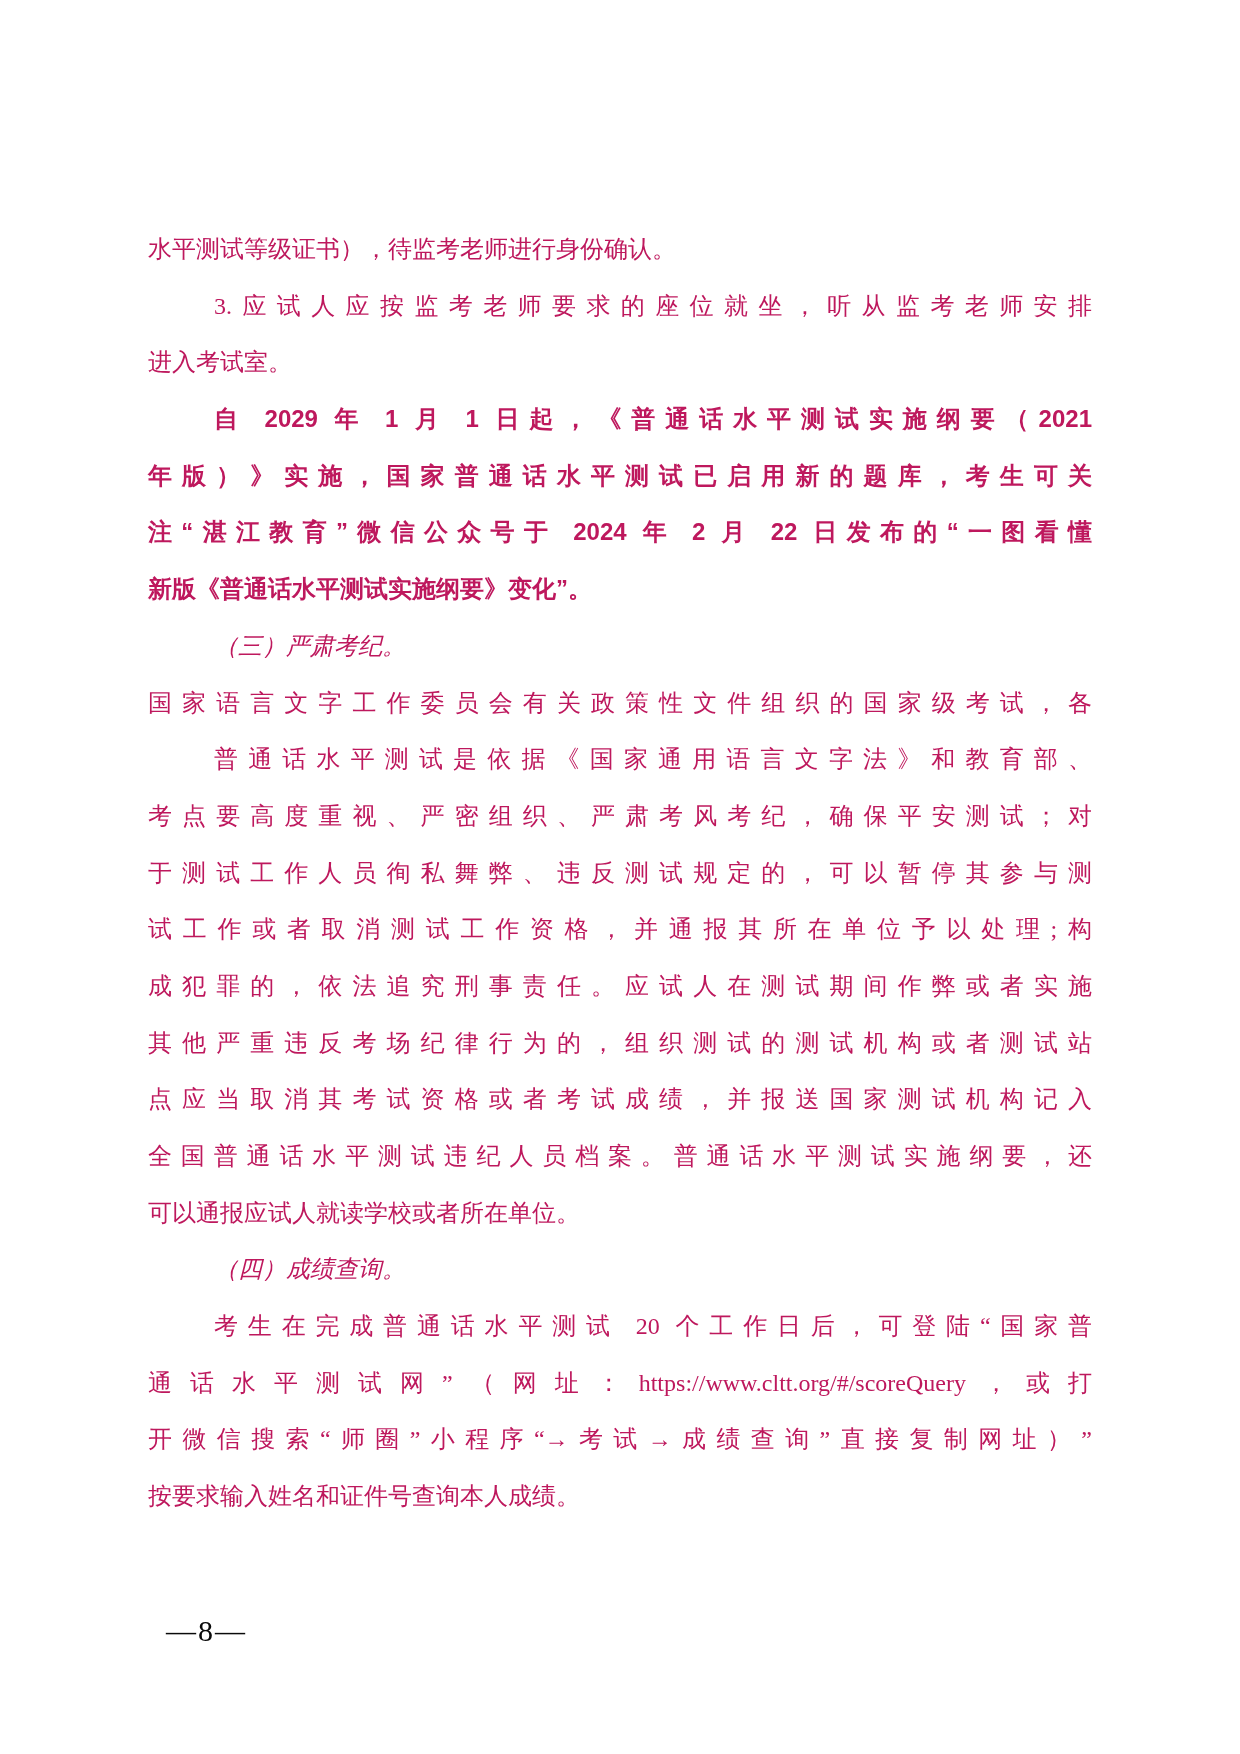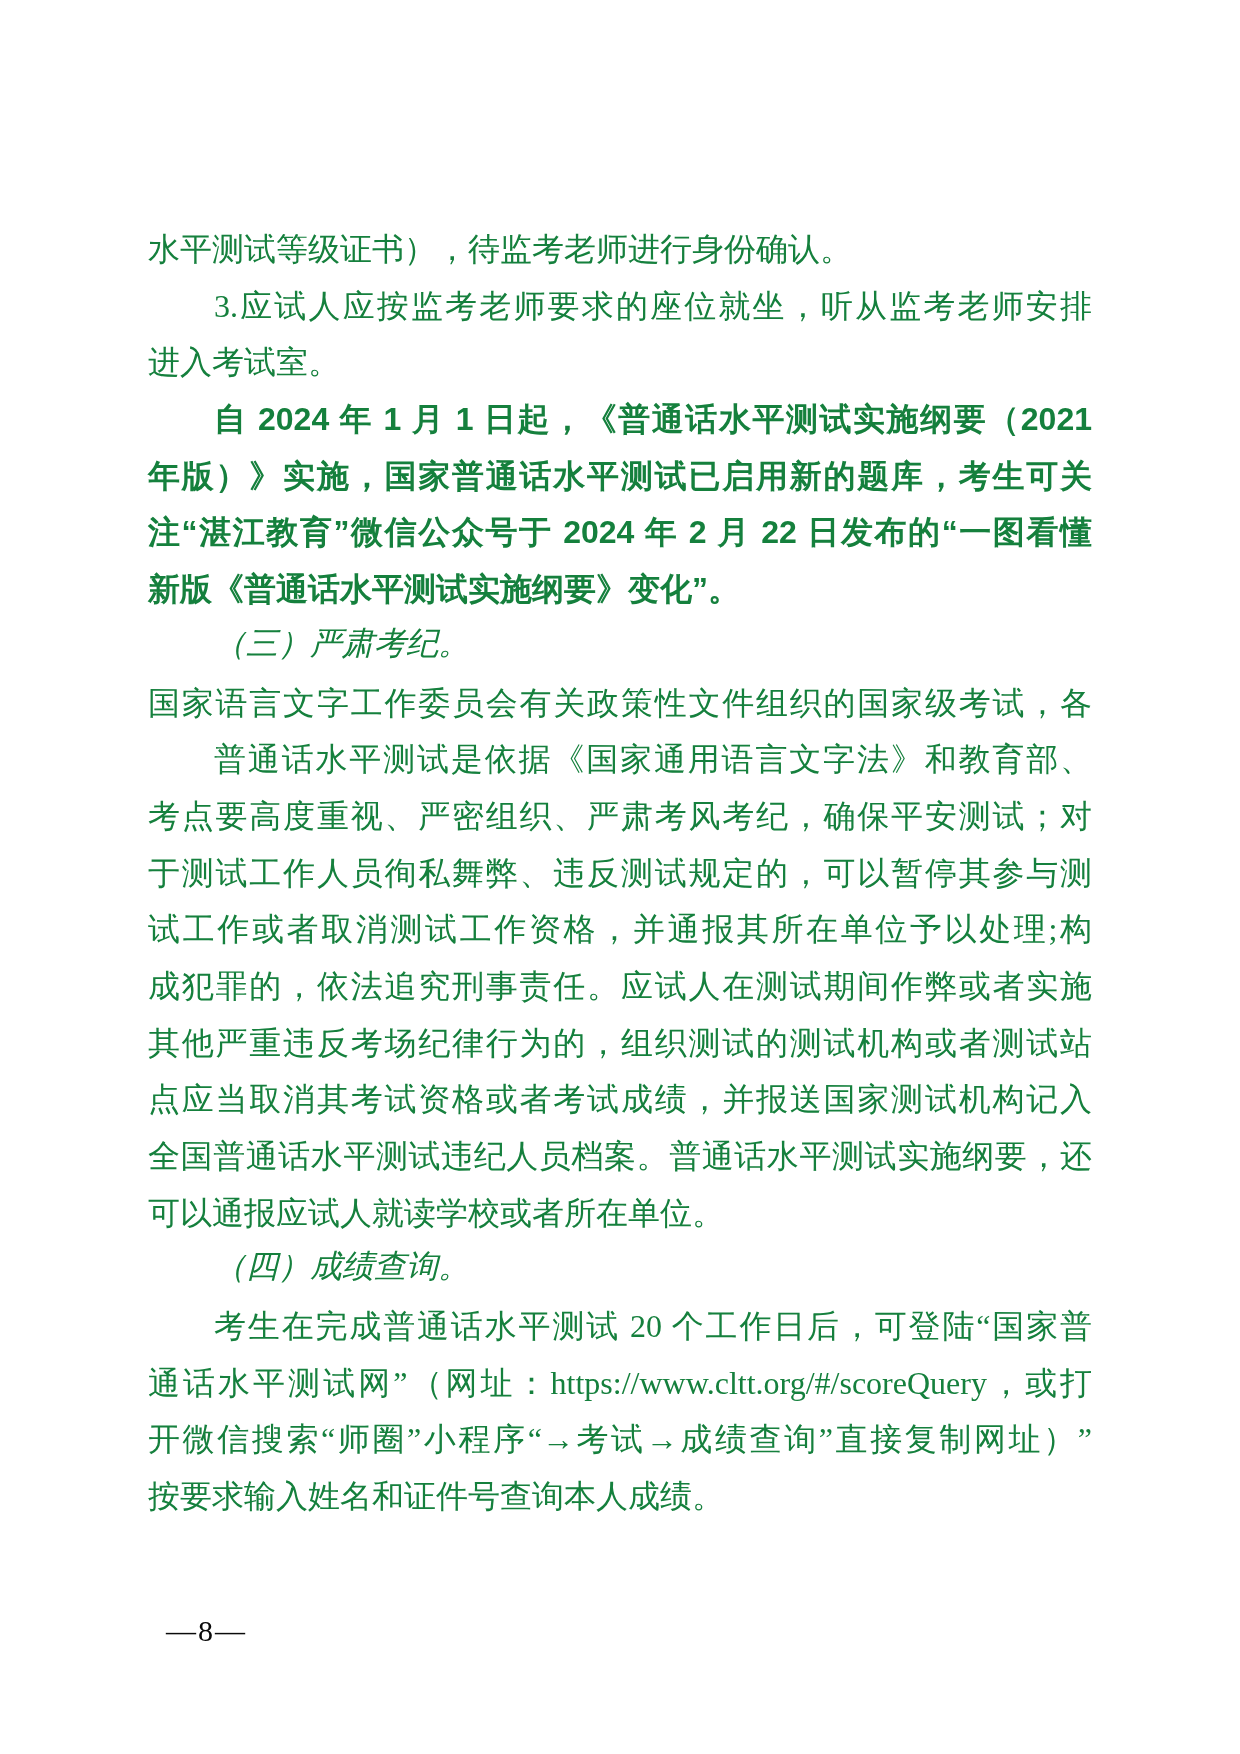--- a/index.html
+++ b/index.html
@@ -15,22 +15,22 @@
     width: 1240px;
     height: 1754px;
     background: #ffffff;
     overflow: hidden;
   }
   .content {
     position: absolute;
     left: 148px;
     top: 221px;
     width: 944px;
-    font-size: 32px;
-    color: #15803d;
+    font-size: 24px;
+    color: #be185d;
   }
   .line {
     height: 56.7px;
     line-height: 56.7px;
     white-space: nowrap;
     text-align: left;
   }
   .line.fill {
     text-align: justify;
     text-align-last: justify;
@@ -42,21 +42,21 @@
     font-family: "Liberation Serif", serif;
     font-weight: 400;
   }
   
   .block.bold .line {
     font-family: "Liberation Sans", sans-serif;
     font-weight: 700;
   }
   
   .block.kaiti .line {
-    font-family: Liberation Mono, monospace;
+    font-family: Liberation Serif, serif;
     font-style: italic;
     font-weight: 500;
   }
   .page-number {
     position: absolute;
     left: 166px;
     top: 1613px;
     font-size: 30px;
     line-height: 36px;
     letter-spacing: 2px;
@@ -70,21 +70,21 @@
 <div class="page">
   <div class="content">
       <div class="block fangsong">
         <div class="line">水平测试等级证书），待监考老师进行身份确认。</div>
       </div>
       <div class="block fangsong">
         <div class="line fill indent">3.应试人应按监考老师要求的座位就坐，听从监考老师安排</div>
         <div class="line">进入考试室。</div>
       </div>
       <div class="block bold">
-        <div class="line fill indent">自 2024 年 1 月 1 日起，《普通话水平测试实施纲要（2021</div>
+        <div class="line fill indent">自 2029 年 1 月 1 日起，《普通话水平测试实施纲要（2021</div>
         <div class="line fill">年版）》实施，国家普通话水平测试已启用新的题库，考生可关</div>
         <div class="line fill">注“湛江教育”微信公众号于 2024 年 2 月 22 日发布的“一图看懂</div>
         <div class="line">新版《普通话水平测试实施纲要》变化”。</div>
       </div>
       <div class="block kaiti">
         <div class="line indent">（三）严肃考纪。</div>
       </div>
       <div class="block fangsong">
         <div class="line fill">国家语言文字工作委员会有关政策性文件组织的国家级考试，各</div>
         <div class="line fill indent">普通话水平测试是依据《国家通用语言文字法》和教育部、</div>

